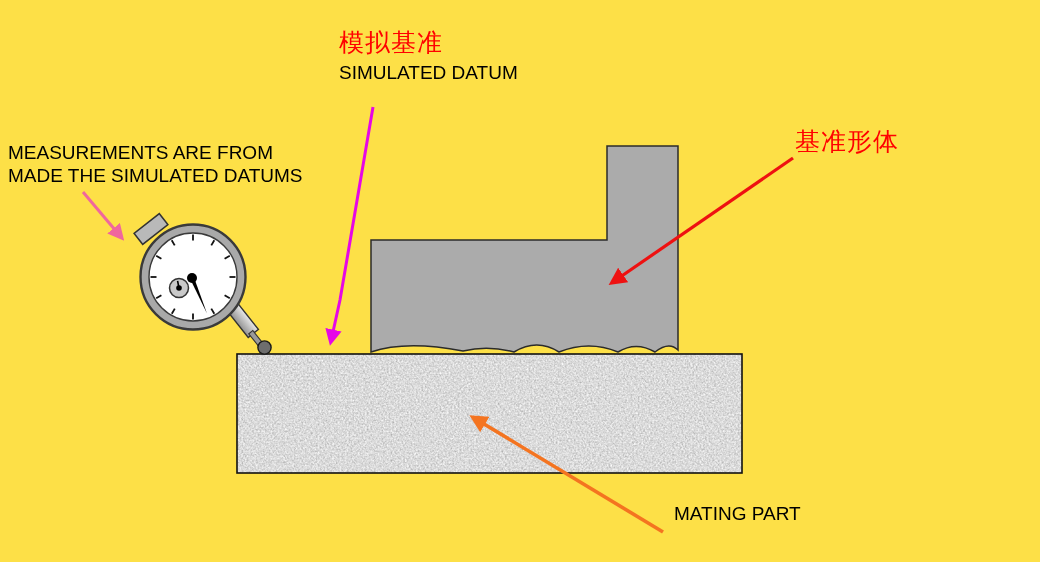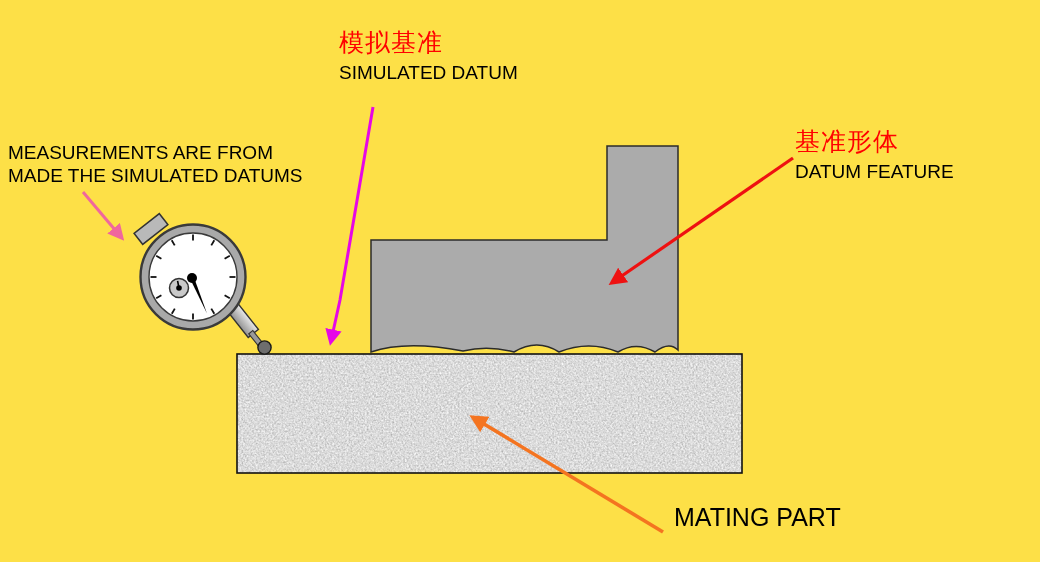--- a/index.html
+++ b/index.html
@@ -42,21 +42,21 @@
   #label-simulated-datum { left: 339px; top: 27px; }
   #label-datum-feature  { left: 795px; top: 102px; margin-top: 24px; }
   #label-measurements {
     left: 8px; top: 141px;
     font-size: 19px;
     line-height: 23px;
     color: #000000;
   }
   #label-mating-part {
     left: 674px; top: 503px;
-    font-size: 25px;
+    font-size: 19px;
     color: #000000;
   }
 </style>
 </head>
 <body>
 
 <div id="canvas">
 
   <svg id="diagram-svg" viewBox="0 0 1040 562" xmlns="http://www.w3.org/2000/svg">
     <defs>
@@ -145,21 +145,20 @@
     <line x1="663" y1="532" x2="474" y2="418" stroke="#f47420" stroke-width="3.6" marker-end="url(#ah-orange)"></line>
   </svg>
 
   <div class="label" id="label-simulated-datum">
     <div class="zh-line">模拟基准</div>
     <div class="en-line">SIMULATED DATUM</div>
   </div>
 
   <div class="label" id="label-datum-feature">
     <div class="zh-line">基准形体</div>
-    <div class="en-line">DATUM FEATURE</div>
   </div>
 
   <div class="label" id="label-measurements">
     <div>MEASUREMENTS ARE FROM</div>
     <div>MADE THE SIMULATED DATUMS</div>
   </div>
 
   <div class="label" id="label-mating-part">MATING PART</div>
 
 </div>

